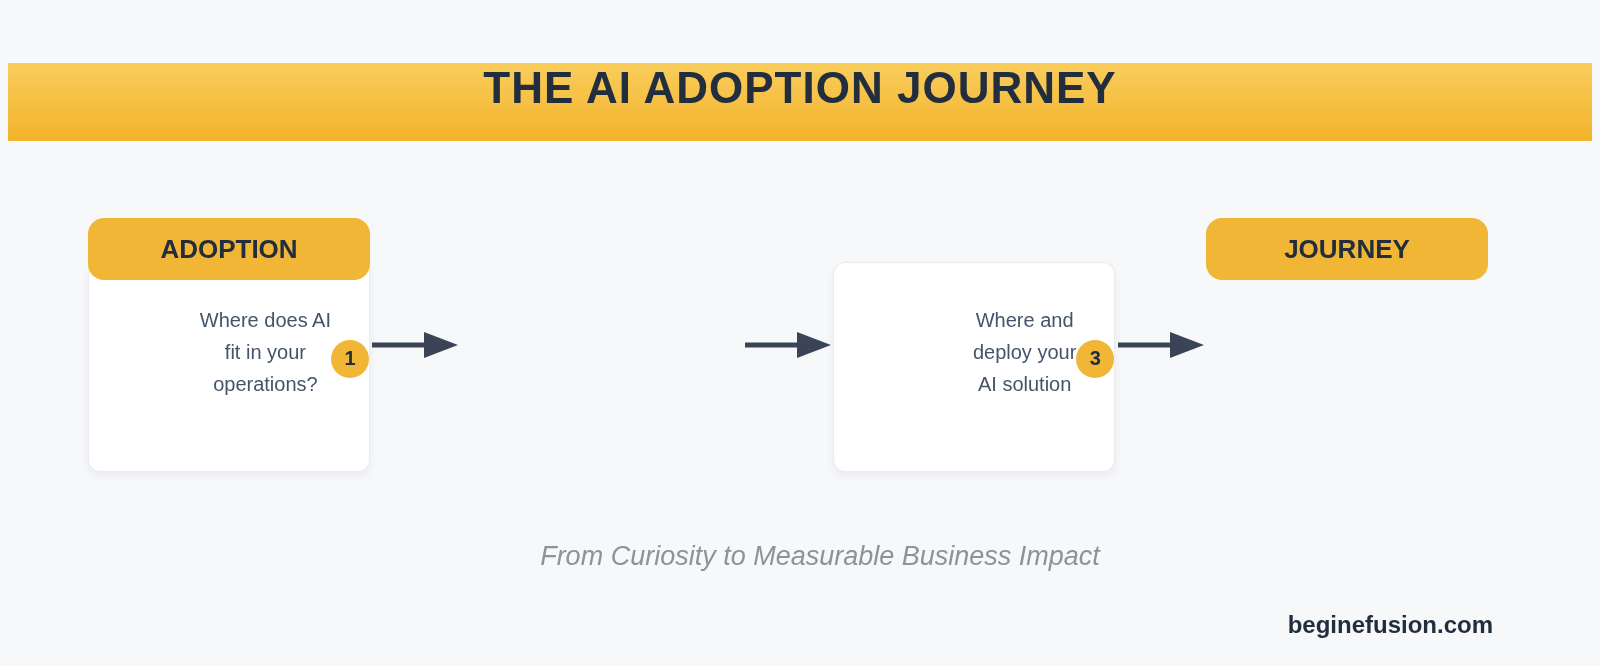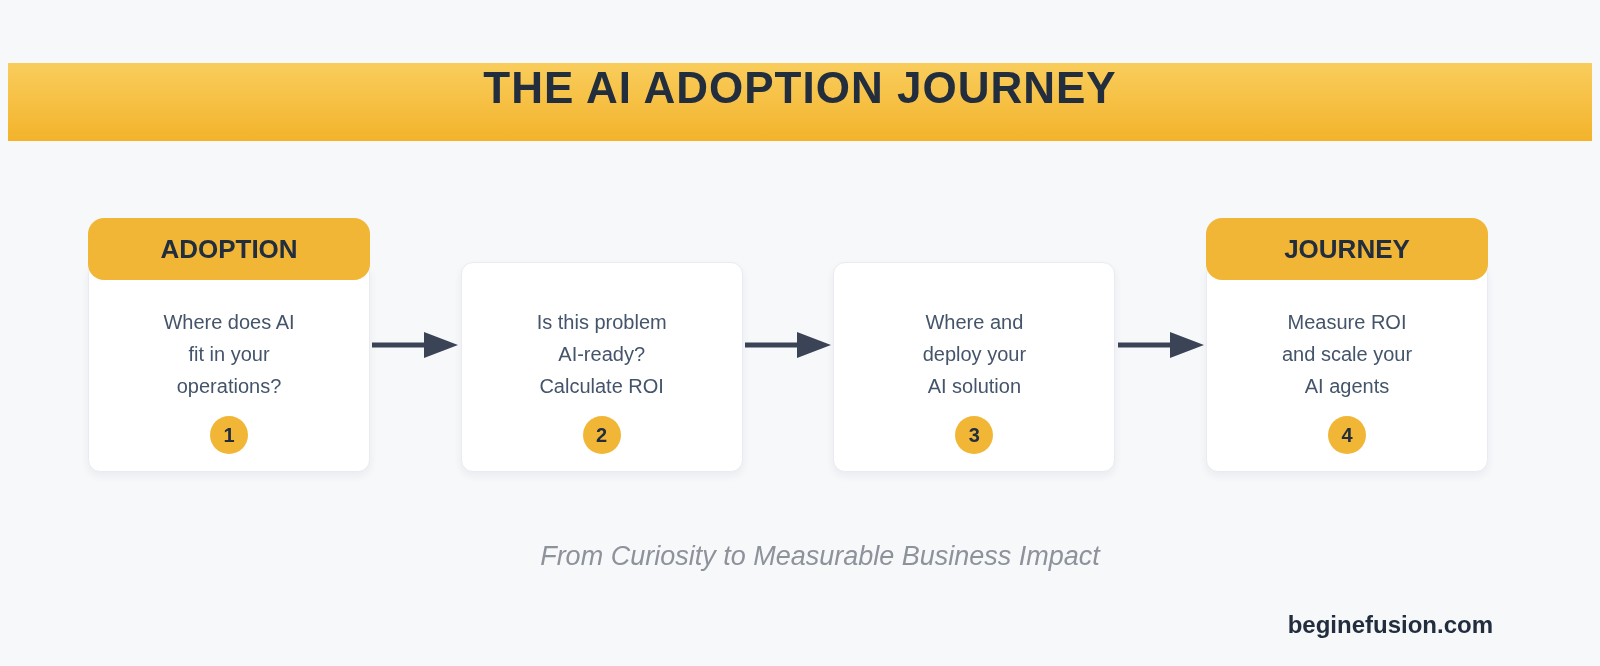--- a/index.html
+++ b/index.html
@@ -55,21 +55,21 @@
     z-index: 2;
   }
   .card-body {
     position: absolute;
     top: 44px; left: 0; right: 0; bottom: 0;
     box-sizing: border-box;
     background: #FFFFFF;
     border: 1px solid #E9EBF0;
     border-radius: 12px;
     box-shadow: 0 4px 8px rgba(30, 42, 60, 0.06);
-    display: flex; flex-direction: column;
+    display: flex; flex-direction: row;
     align-items: center; justify-content: flex-end;
     padding-bottom: 17px;
   }
   .card-text {
     white-space: pre-line;
     text-align: center;
     font-size: 20px;
     line-height: 32px;
     color: var(--body-text, #44546A);
     margin-bottom: 14px;
@@ -128,26 +128,20 @@
   </div>
 
   <div class="arrow-cell">
     <svg width="86" height="30" viewBox="0 0 86 30">
       <line x1="0" y1="15" x2="56" y2="15" stroke="currentColor" stroke-width="5"></line>
       <polygon points="52,2 86,15 52,28" fill="currentColor"></polygon>
     </svg>
   </div>
 
   <div class="card">
-    <div class="card-body">
-      <div class="card-text">Is this problem
-AI-ready?
-Calculate ROI</div>
-      <div class="card-num">2</div>
-    </div>
   </div>
 
   <div class="arrow-cell">
     <svg width="86" height="30" viewBox="0 0 86 30">
       <line x1="0" y1="15" x2="56" y2="15" stroke="currentColor" stroke-width="5"></line>
       <polygon points="52,2 86,15 52,28" fill="currentColor"></polygon>
     </svg>
   </div>
 
   <div class="card">
@@ -161,24 +155,18 @@
 
   <div class="arrow-cell">
     <svg width="86" height="30" viewBox="0 0 86 30">
       <line x1="0" y1="15" x2="56" y2="15" stroke="currentColor" stroke-width="5"></line>
       <polygon points="52,2 86,15 52,28" fill="currentColor"></polygon>
     </svg>
   </div>
 
   <div class="card">
     <div class="card-header">JOURNEY</div>
-    <div class="card-body">
-      <div class="card-text">Measure ROI
-and scale your
-AI agents</div>
-      <div class="card-num">4</div>
-    </div>
   </div>
 
 </div>
 
 <div class="tagline">From Curiosity to Measurable Business Impact</div>
 <div class="brand">beginefusion.com</div>
 
 </body></html>

